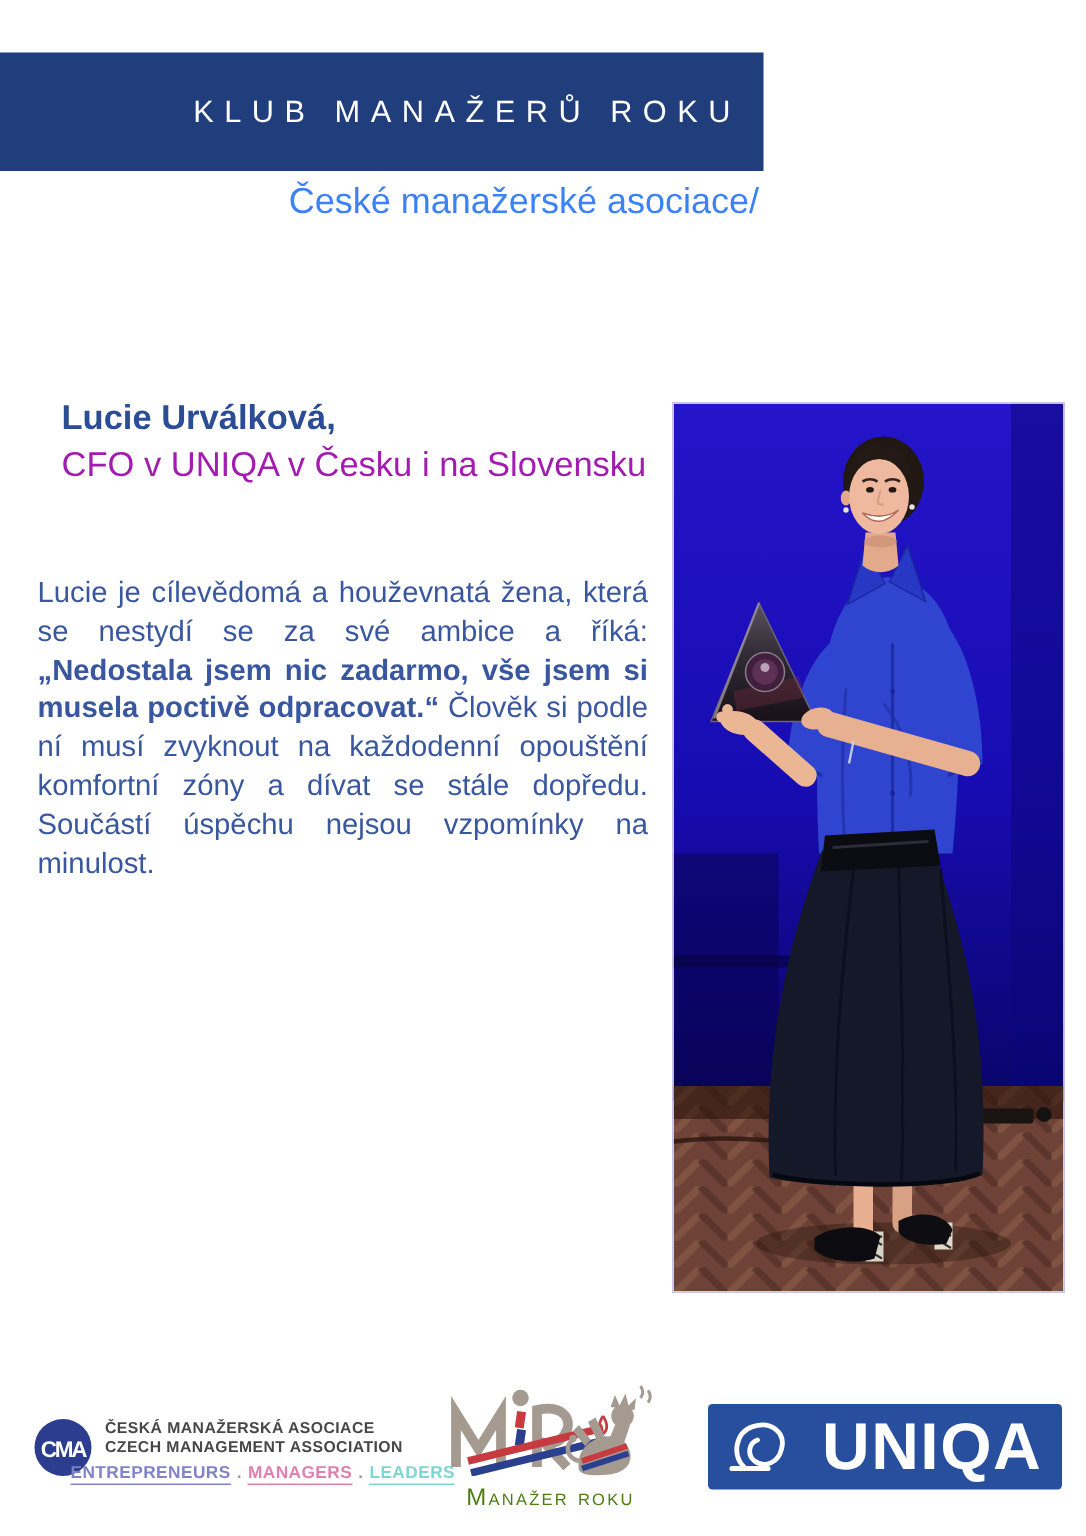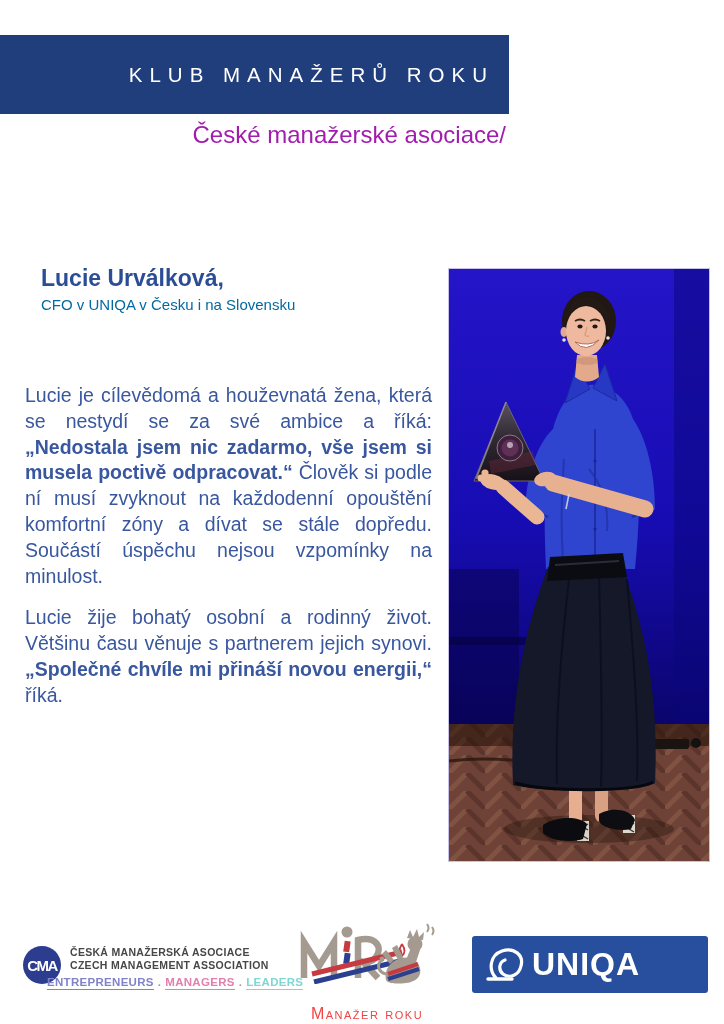--- a/index.html
+++ b/index.html
@@ -5,26 +5,26 @@
   html,body{margin:0;padding:0;background:#ffffff;}
   .page{position:relative;width:724px;height:1024px;background:#ffffff;overflow:hidden;
         font-family:"Liberation Sans", sans-serif;}
 
   
   .banner{position:absolute;left:0;top:35px;width:509px;height:79px;background:#203d7c;
           display:flex;align-items:center;justify-content:flex-end;}
   .banner-title{color:#ffffff;font-size:20.5px;font-weight:500;letter-spacing:7px;
                 padding-right:15px;white-space:nowrap;}
   .subtitle{position:absolute;left:0;top:121px;width:506px;text-align:right;
-            color:#a21caf;font-size:24px;font-weight:500;}
+            color:#3b82f6;font-size:24px;font-weight:500;}
 
   
   .heading{position:absolute;left:25px;top:265px;width:410px;color:#2b4d96;margin-left:16px;}
   .person-name{font-size:23px;font-weight:700;}
-  .person-role{font-size:15px;font-weight:400;margin-top:4px;color:#0369a1;}
+  .person-role{font-size:23px;font-weight:400;margin-top:4px;color:#a21caf;}
 
   
   .bio{position:absolute;left:25px;top:367px;width:407px;color:#39579f;
        font-size:19.5px;line-height:25.8px;text-align:justify;}
   .bio p{margin:16px 0 13px 0;}
   .bio b{font-weight:700;}
 
   
   .photo{position:absolute;left:448px;top:268px;width:260px;height:592px;
          border:1px solid #c9c2e8;box-sizing:content-box;overflow:hidden;}
@@ -36,45 +36,44 @@
   .cma-lines{position:absolute;left:48px;top:3px;white-space:nowrap;}
   .cma-line{font-size:10.5px;font-weight:700;color:#474747;letter-spacing:.3px;line-height:13px;}
   .cma-tagline{position:absolute;left:25px;top:33px;font-size:11.5px;font-weight:700;
                letter-spacing:.3px;white-space:nowrap;}
   .tag-ent{color:#8183c9;border-bottom:1.5px solid #8183c9;padding-bottom:1px;}
   .tag-man{color:#e17fae;border-bottom:1.5px solid #e17fae;padding-bottom:1px;}
   .tag-lea{color:#7fd6d2;border-bottom:1.5px solid #7fd6d2;padding-bottom:1px;}
   .tag-dot{color:#9a9a9a;margin:0 4px;}
 
   .footer-mr{position:absolute;left:297px;top:922px;width:140px;text-align:center;}
-  .mr-label{margin-top:17px;color:#ef4444;font-size:16px;font-variant:small-caps;
+  .mr-label{margin-top:1px;color:#4d7c0f;font-size:16px;font-variant:small-caps;
             letter-spacing:1.5px;font-weight:500;}
 
   .footer-uniqa{position:absolute;left:472px;top:936px;width:236px;height:57px;background:#274f9e;
                 border-radius:3px;display:flex;align-items:center;}
-  .uniqa-word{color:#ffffff;font-size:32px;font-weight:700;letter-spacing:1px;margin-left:4px;}
+  .uniqa-word{color:#ffffff;font-size:44px;font-weight:700;letter-spacing:1px;margin-left:20px;}
 </style>
 </head>
 <body>
 
 <div class="page">
 
   <div class="banner">
     <span class="banner-title">KLUB MANAŽERŮ ROKU</span>
   </div>
   <div class="subtitle">České manažerské asociace/</div>
 
   <div class="heading">
     <div class="person-name">Lucie Urválková,</div>
     <div class="person-role">CFO v UNIQA v Česku i na Slovensku</div>
   </div>
 
   <div class="bio">
     <p><span>Lucie je cílevědomá a houževnatá žena, která se nestydí se za své ambice a říká: </span><b>„Nedostala jsem nic zadarmo, vše jsem si musela poctivě odpracovat.“</b><span> Člověk si podle ní musí zvyknout na každodenní opouštění komfortní zóny a dívat se stále dopředu. Součástí úspěchu nejsou vzpomínky na minulost.</span></p>
-    <p><span>Lucie žije bohatý osobní a rodinný život. Většinu času věnuje s partnerem jejich synovi. </span><b>„Společné chvíle mi přináší novou energii,“</b><span> říká.</span></p>
   </div>
 
   <div class="photo">
     <svg width="260" height="592" viewBox="0 0 260 592" xmlns="http://www.w3.org/2000/svg">
       <defs>
         <linearGradient id="wallG" x1="0" y1="0" x2="0" y2="1">
           <stop offset="0" stop-color="#2415c9"></stop>
           <stop offset="0.55" stop-color="#170cb2"></stop>
           <stop offset="1" stop-color="#0a0468"></stop>
         </linearGradient>

